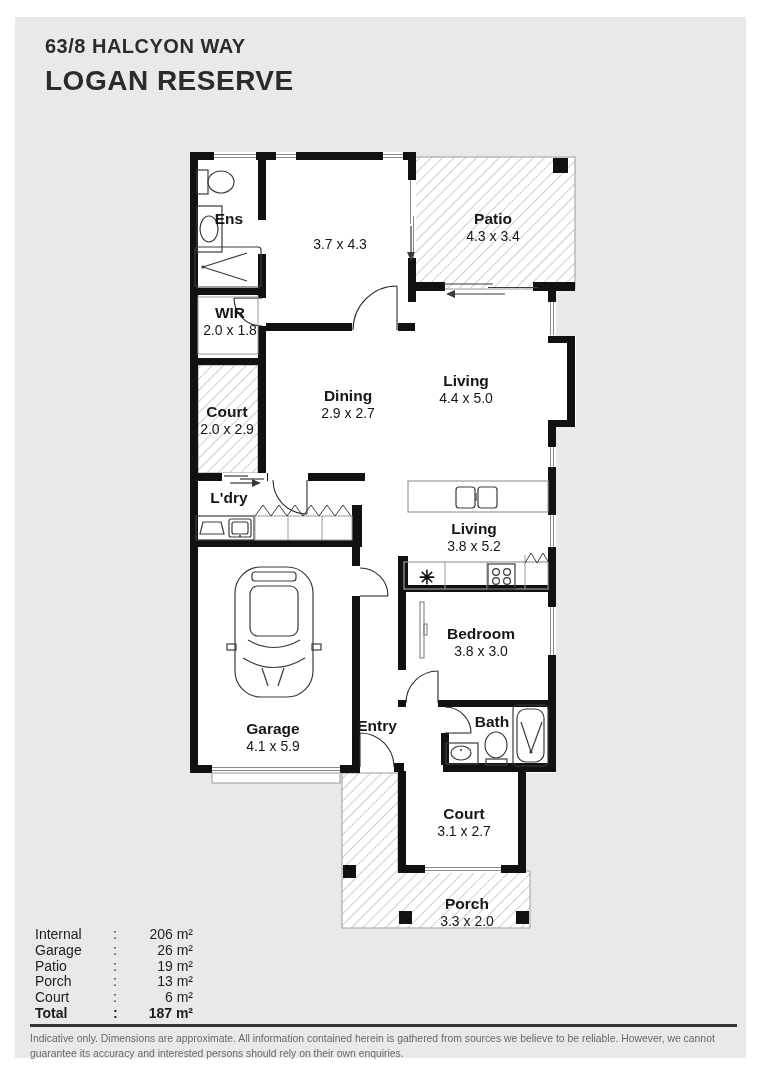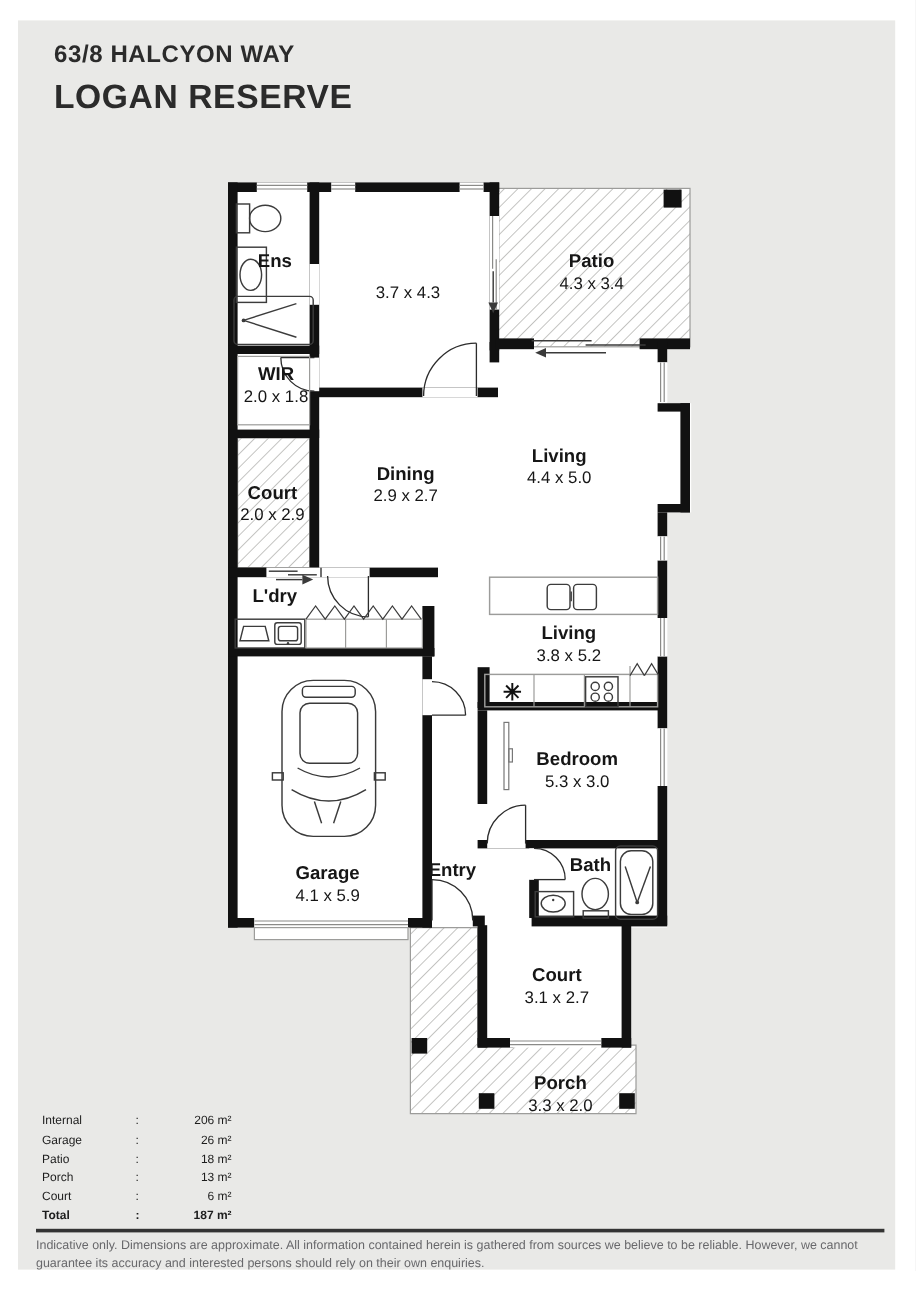--- a/index.html
+++ b/index.html
@@ -19,21 +19,21 @@
     position:absolute;transform:translate(-50%,-50%);text-align:center;
     color:#161616;line-height:1.18;white-space:nowrap;z-index:3;
   }
   .rlabel .nm{font-size:15.5px;font-weight:bold;display:block;}
   .rlabel .dm{font-size:14px;font-weight:normal;display:block;}
   .rlabel.wrap{white-space:normal;width:106px;}
   .pantry-star{
     position:absolute;transform:translate(-50%,-50%);font-size:19px;font-weight:bold;color:#111;z-index:3;
   }
   .areas{position:absolute;left:35px;top:927px;z-index:3;color:#1d1d1d;}
-  .arow{display:flex;font-size:10px;line-height:15.8px;align-items:flex-end;}
+  .arow{display:flex;font-size:14px;line-height:15.8px;align-items:flex-end;}
   .arow .alabel{flex:0 0 78px;}
   .arow .acolon{flex:0 0 14px;text-align:left;}
   .arow .aval{flex:0 0 66px;text-align:right;}
   .arow.total{font-weight:bold;}
   .rule{position:absolute;left:30px;top:1024px;width:707px;height:3px;background:#343434;z-index:3;}
   .disclaimer{
     position:absolute;left:30px;top:1032px;width:705px;z-index:3;
     font-size:10.4px;line-height:1.4;color:#68686b;
   }
 </style>
@@ -328,38 +328,38 @@
   <span class="dm">4.3 x 3.4</span>
 </div>
 <div class="rlabel" style="left:230px;top:321px">
   <span class="nm">WIR</span>
   <span class="dm">2.0 x 1.8</span>
 </div>
 <div class="rlabel" style="left:227px;top:420px">
   <span class="nm">Court</span>
   <span class="dm">2.0 x 2.9</span>
 </div>
-<div class="rlabel" style="left:338px;top:404px">
+<div class="rlabel" style="left:348px;top:404px">
   <span class="nm">Dining</span>
   <span class="dm">2.9 x 2.7</span>
 </div>
 <div class="rlabel" style="left:466px;top:389px">
   <span class="nm">Living</span>
   <span class="dm">4.4 x 5.0</span>
 </div>
 <div class="rlabel" style="left:229px;top:498px">
   <span class="nm">L'dry</span>
 </div>
 <div class="rlabel" style="left:474px;top:537px">
   <span class="nm">Living</span>
   <span class="dm">3.8 x 5.2</span>
 </div>
 <div class="rlabel" style="left:481px;top:642px">
   <span class="nm">Bedroom</span>
-  <span class="dm">5.3 x 3.0</span>
+  <span class="dm">3.8 x 3.0</span>
 </div>
 <div class="rlabel" style="left:273px;top:737px">
   <span class="nm">Garage</span>
   <span class="dm">4.1 x 5.9</span>
 </div>
 <div class="rlabel" style="left:377px;top:726px">
   <span class="nm">Entry</span>
 </div>
 <div class="rlabel" style="left:492px;top:722px">
   <span class="nm">Bath</span>
@@ -382,21 +382,21 @@
       <span class="aval">206 m²</span>
   </div>
   <div class="arow">
     <span class="alabel">Garage</span>
       <span class="acolon">:</span>
       <span class="aval">26 m²</span>
   </div>
   <div class="arow">
     <span class="alabel">Patio</span>
       <span class="acolon">:</span>
-      <span class="aval">18 m²</span>
+      <span class="aval">19 m²</span>
   </div>
   <div class="arow">
     <span class="alabel">Porch</span>
       <span class="acolon">:</span>
       <span class="aval">13 m²</span>
   </div>
   <div class="arow">
     <span class="alabel">Court</span>
       <span class="acolon">:</span>
       <span class="aval">6 m²</span>

